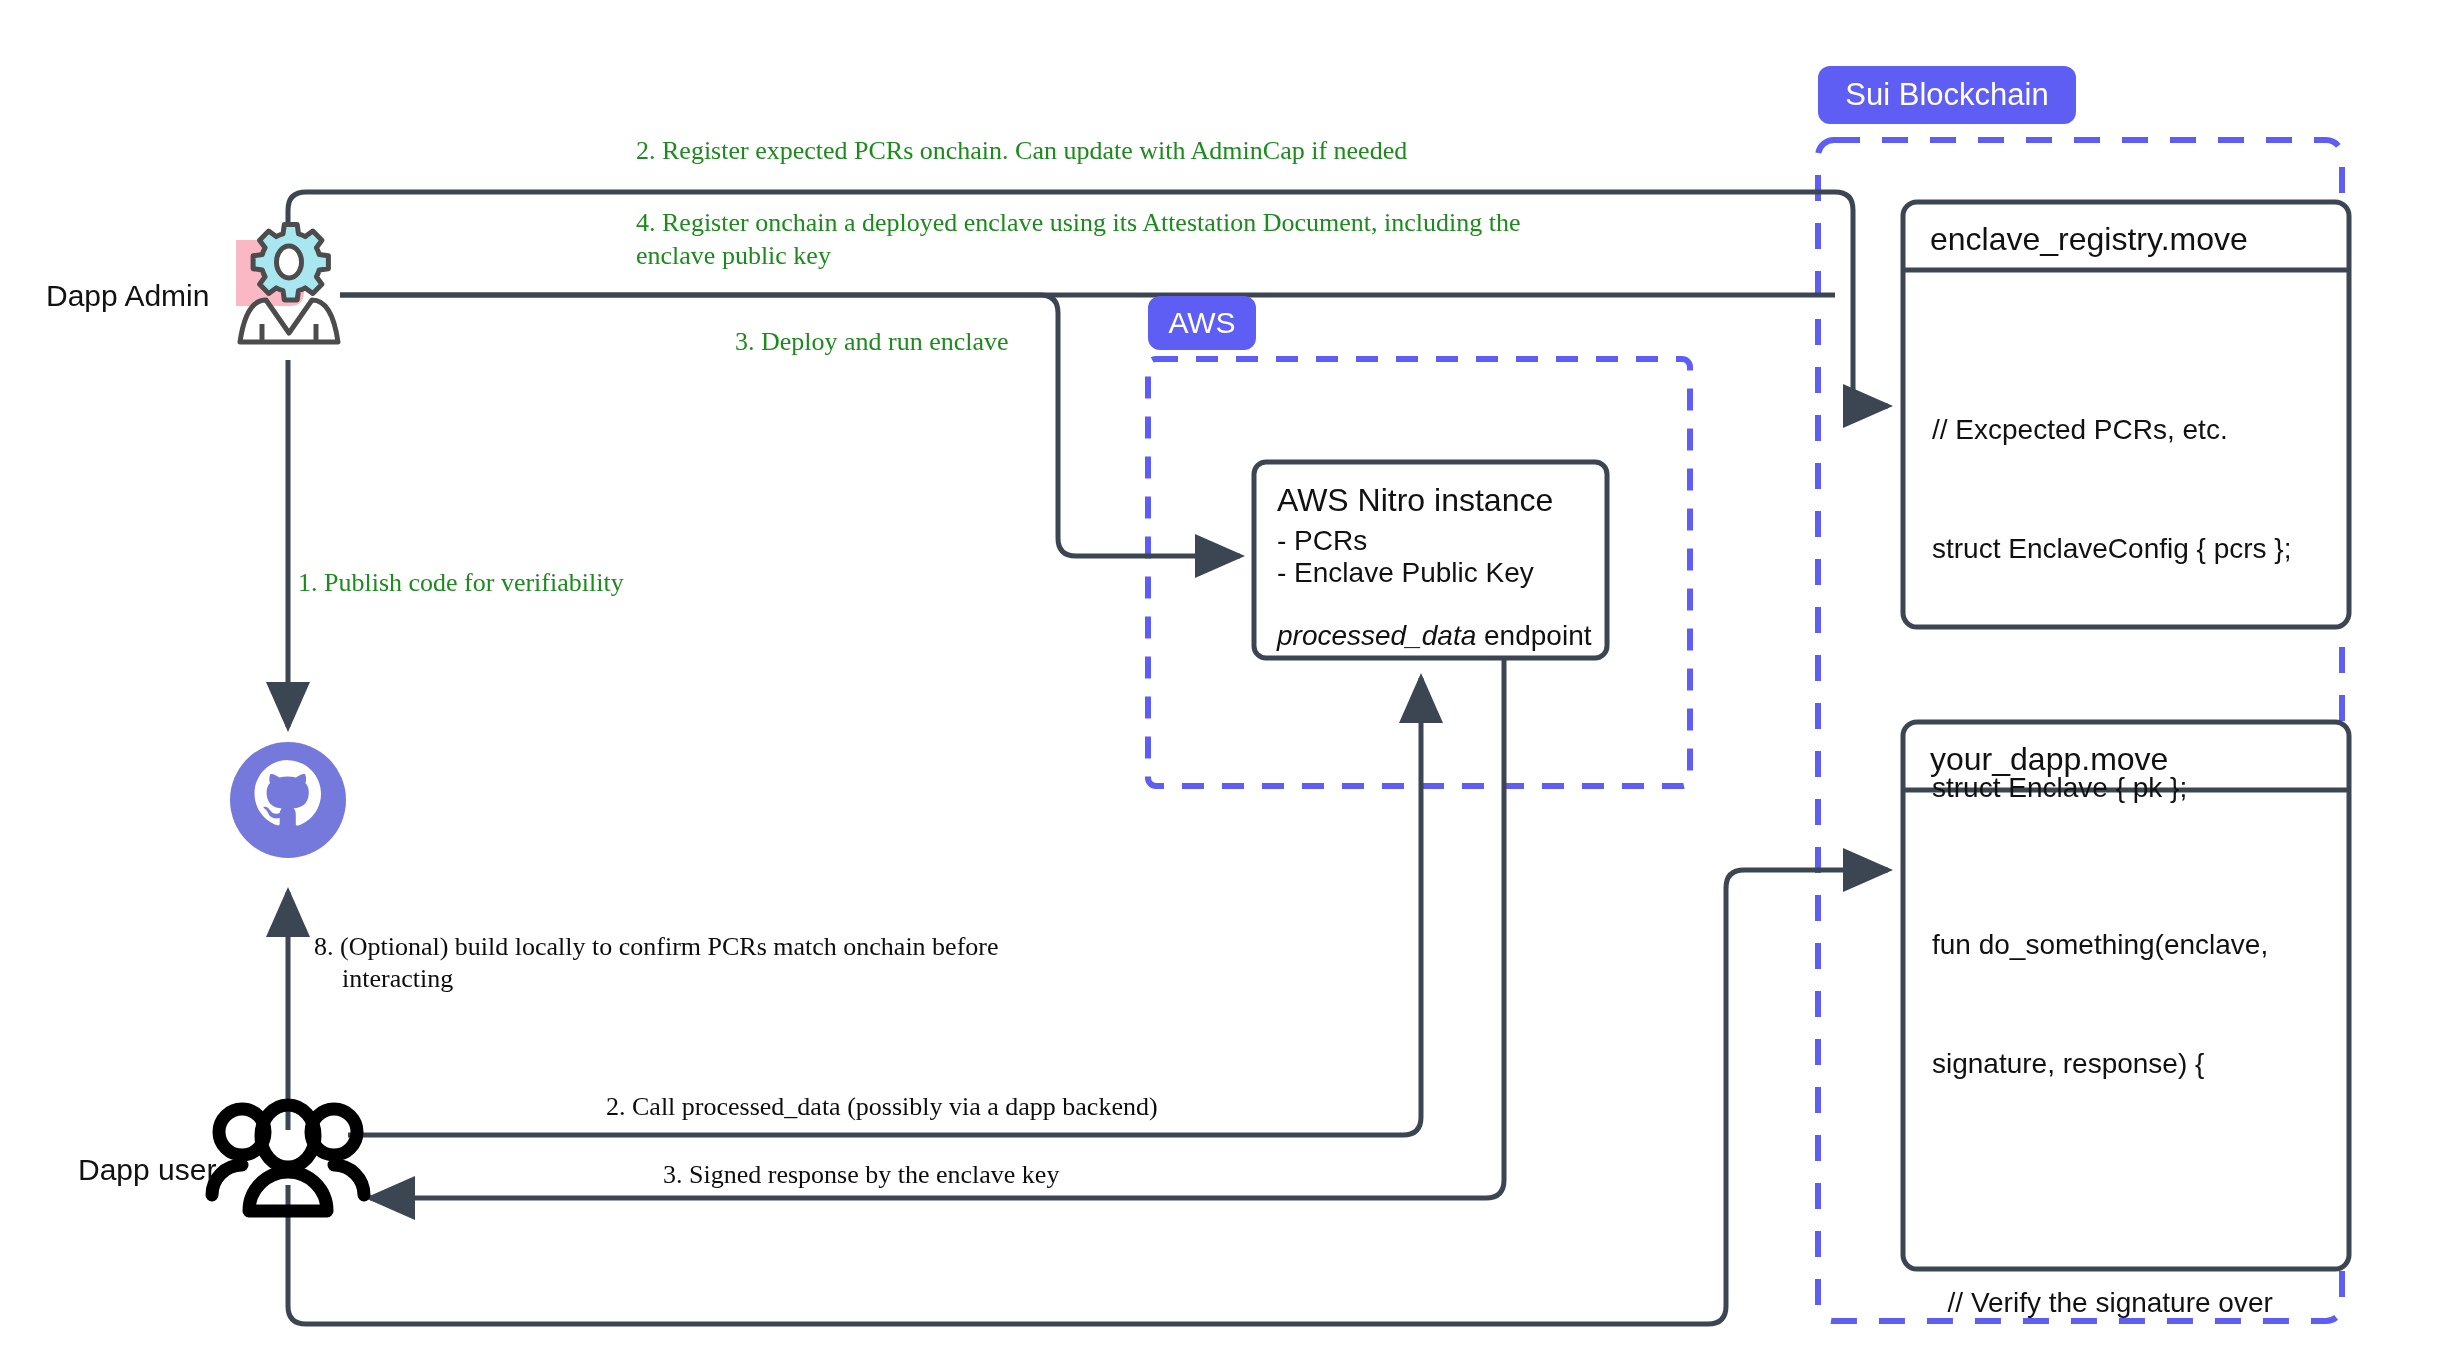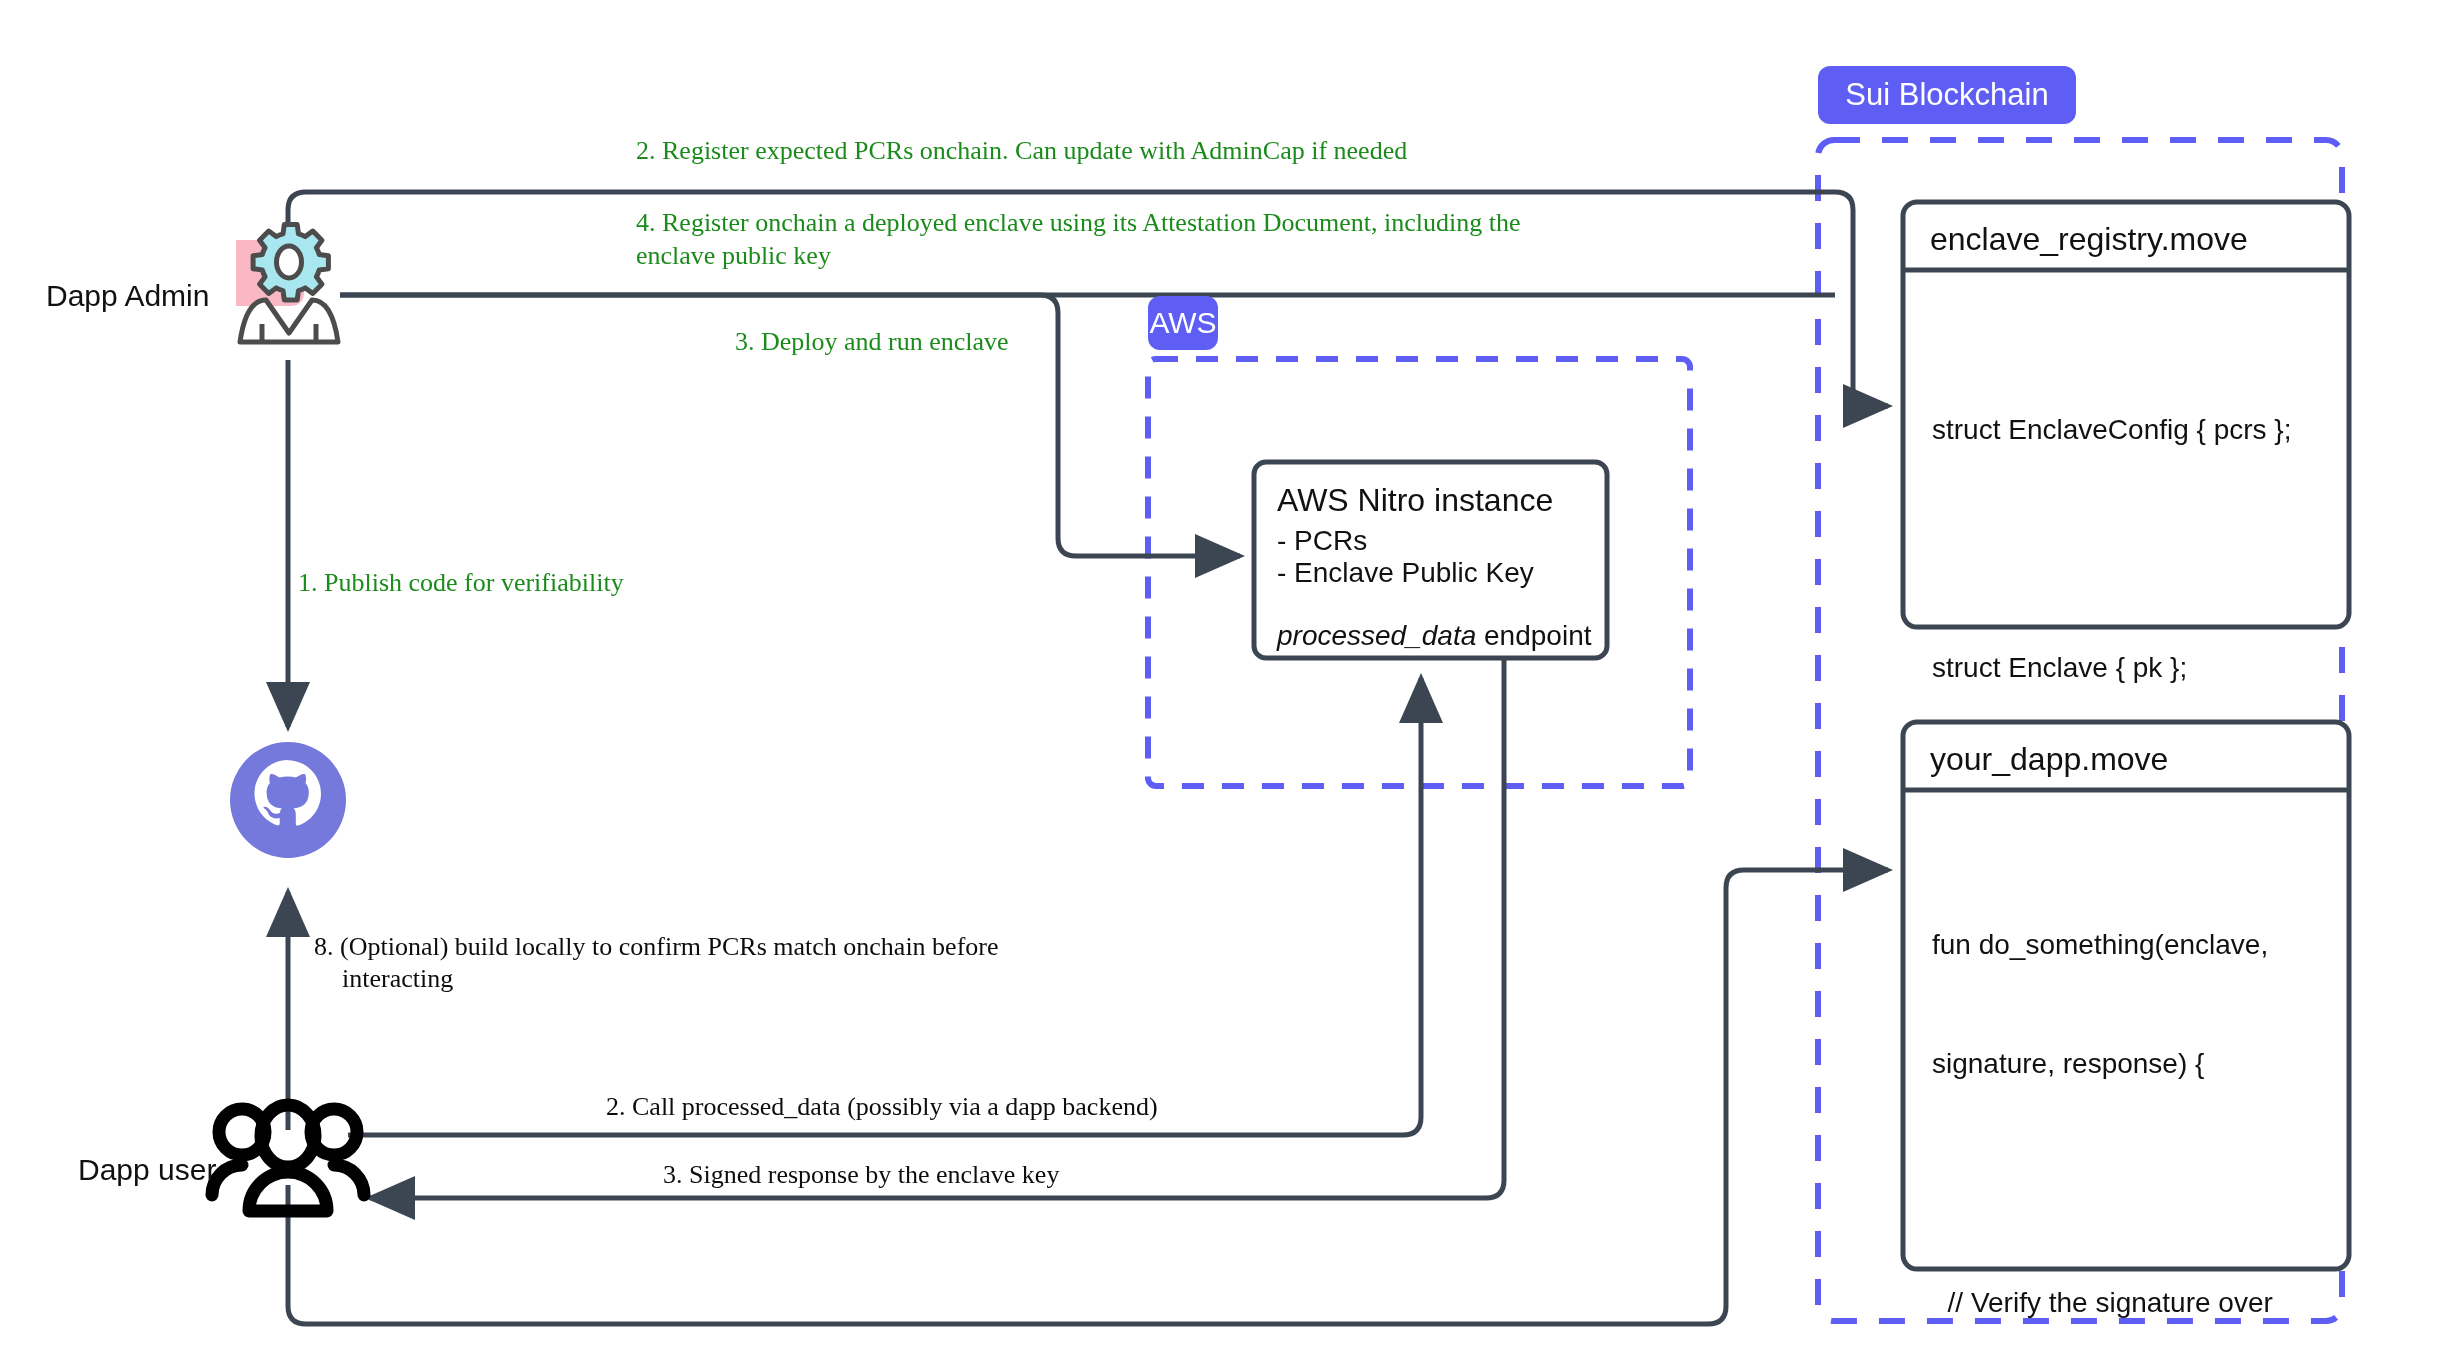--- a/index.html
+++ b/index.html
@@ -108,39 +108,40 @@
     <g fill="none" stroke="#000000" stroke-width="13" stroke-linecap="round" stroke-linejoin="round">
       <circle cx="242" cy="1132" r="23"></circle>
       <path d="M 212 1195 a 30 30 0 0 1 30 -30"></path>
       <circle cx="334" cy="1132" r="23"></circle>
       <path d="M 364 1195 a 30 30 0 0 0 -30 -30"></path>
       <ellipse cx="288" cy="1136" rx="27" ry="31"></ellipse>
       <path d="M 249 1211 a 39 39 0 0 1 78 0 z"></path>
     </g>
   </svg>
 
-  <div class="badge" style="left:1148px; top:296px; width:70px; height:54px; font-size:30px;">
+  <div class="badge" style="left:1148px; top:296px; width:108px; height:54px; font-size:30px;">
     <span>AWS</span>
   </div>
 
   <div class="badge" style="left:1818px; top:66px; width:258px; height:58px; font-size:31px;">
     <span>Sui Blockchain</span>
   </div>
 
   <div class="lbl sans-black" style="left:46px; top:276px;">Dapp Admin</div>
 
   <div class="lbl sans-black" style="left:78px; top:1150px;">Dapp user</div>
 
   <div class="node-title" style="left:1277px; top:482px;text-align:right;">AWS Nitro instance</div>
   <div class="nitro-body" style="left:1277px; top:521px;">- PCRs</div>
   <div class="nitro-body" style="left:1277px; top:553px;">- Enclave Public Key</div>
   <div class="nitro-body" style="left:1277px; top:616px;"><span class="ital">processed_data</span><span> endpoint</span></div>
 
   <div class="node-title" style="left:1930px; top:221px;">enclave_registry.move</div>
   <div class="node-body" style="left:1932px; top:330px;">
+    <div>// Excpected PCRs, etc.</div>
     <div>struct EnclaveConfig { pcrs };</div>
     <div style="height:40px;"></div>
     <div>struct Enclave { pk };</div>
   </div>
 
   <div class="node-title" style="left:1930px; top:741px;">your_dapp.move</div>
   <div class="node-body" style="left:1932px; top:845px;">
     <div>fun do_something(enclave,</div>
     <div>signature, response) {</div>
     <div style="height:40px;"></div>

